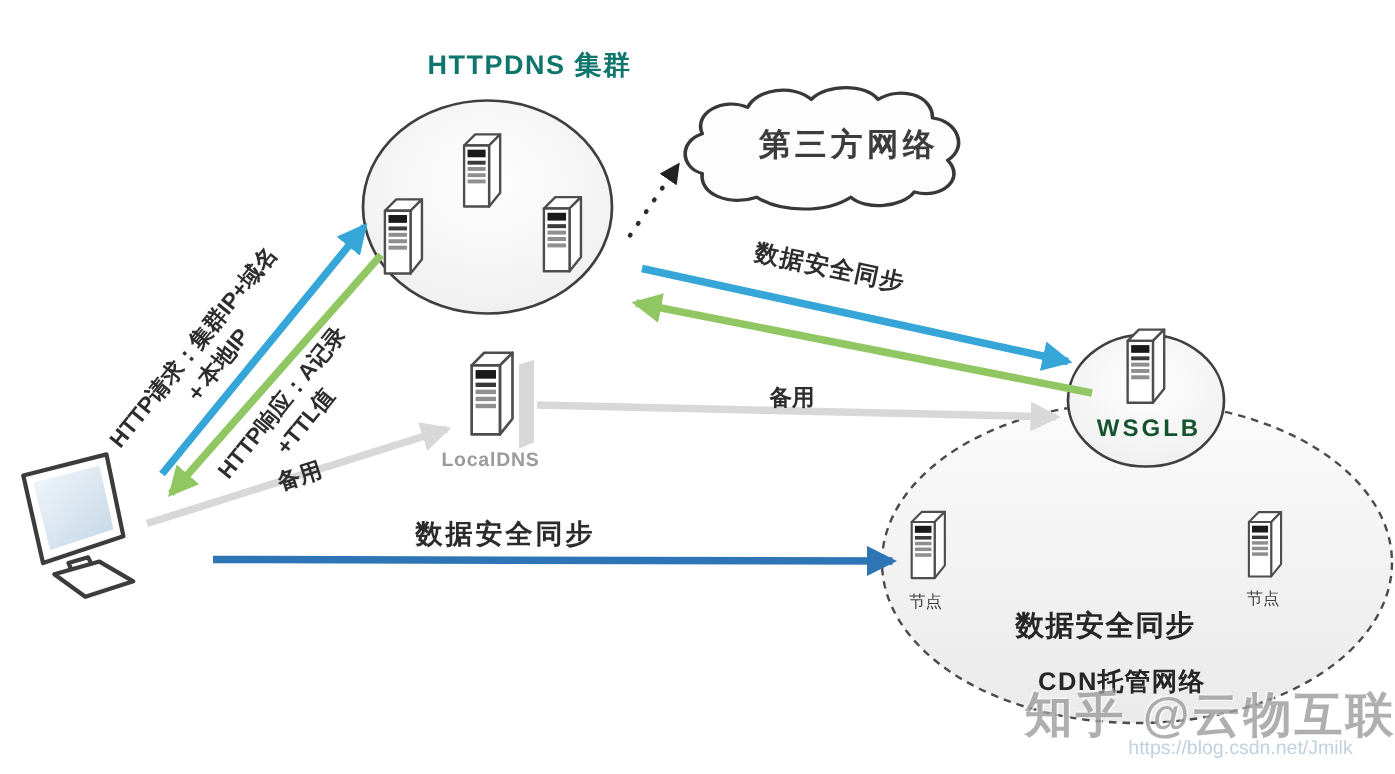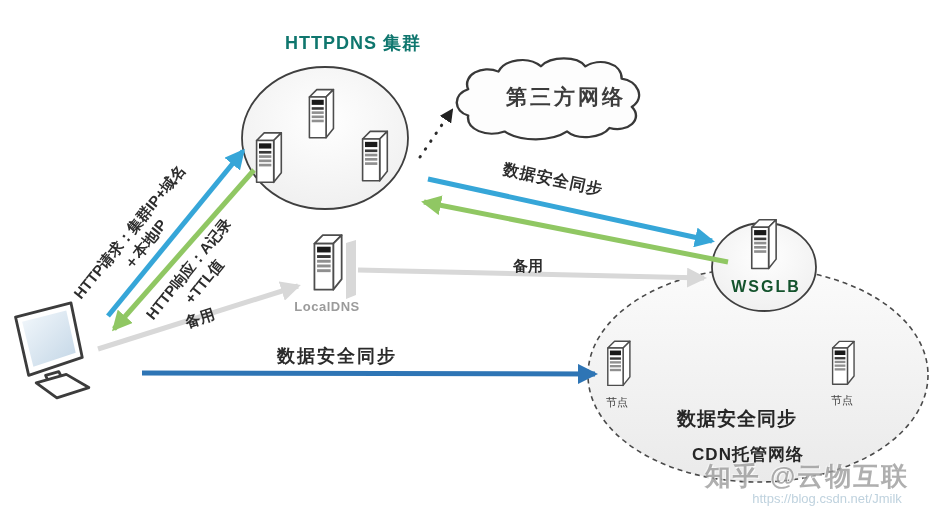--- a/index.html
+++ b/index.html
@@ -26,21 +26,21 @@
   .dot   { fill:none; stroke:#2b2b2b; stroke-width:3; stroke-dasharray:0.5 9; stroke-linecap:round; }
 
   
   .label {
     position:absolute; z-index:3; color:var(--c_text,#2d2d2d);
     white-space:pre-line; text-align:center; line-height:1.3;
     transform:translate(-50%,-50%);
   }
   .b { font-weight:bold; }
   .wm-author {
-    font-size:26px; font-weight:bold; letter-spacing:2px; color:#9c9c9c; opacity:.8;
+    font-size:32px; font-weight:bold; letter-spacing:2px; color:#9c9c9c; opacity:.8;
     text-shadow:1px 1px 0 rgba(255,255,255,.95), -1px -1px 0 rgba(255,255,255,.5);
     white-space:nowrap;
   }
   .wm-url { font-size:13px; color:#bfd2de; white-space:nowrap; }
 </style>
 </head>
 <body>
 
 <div class="stage">
 

